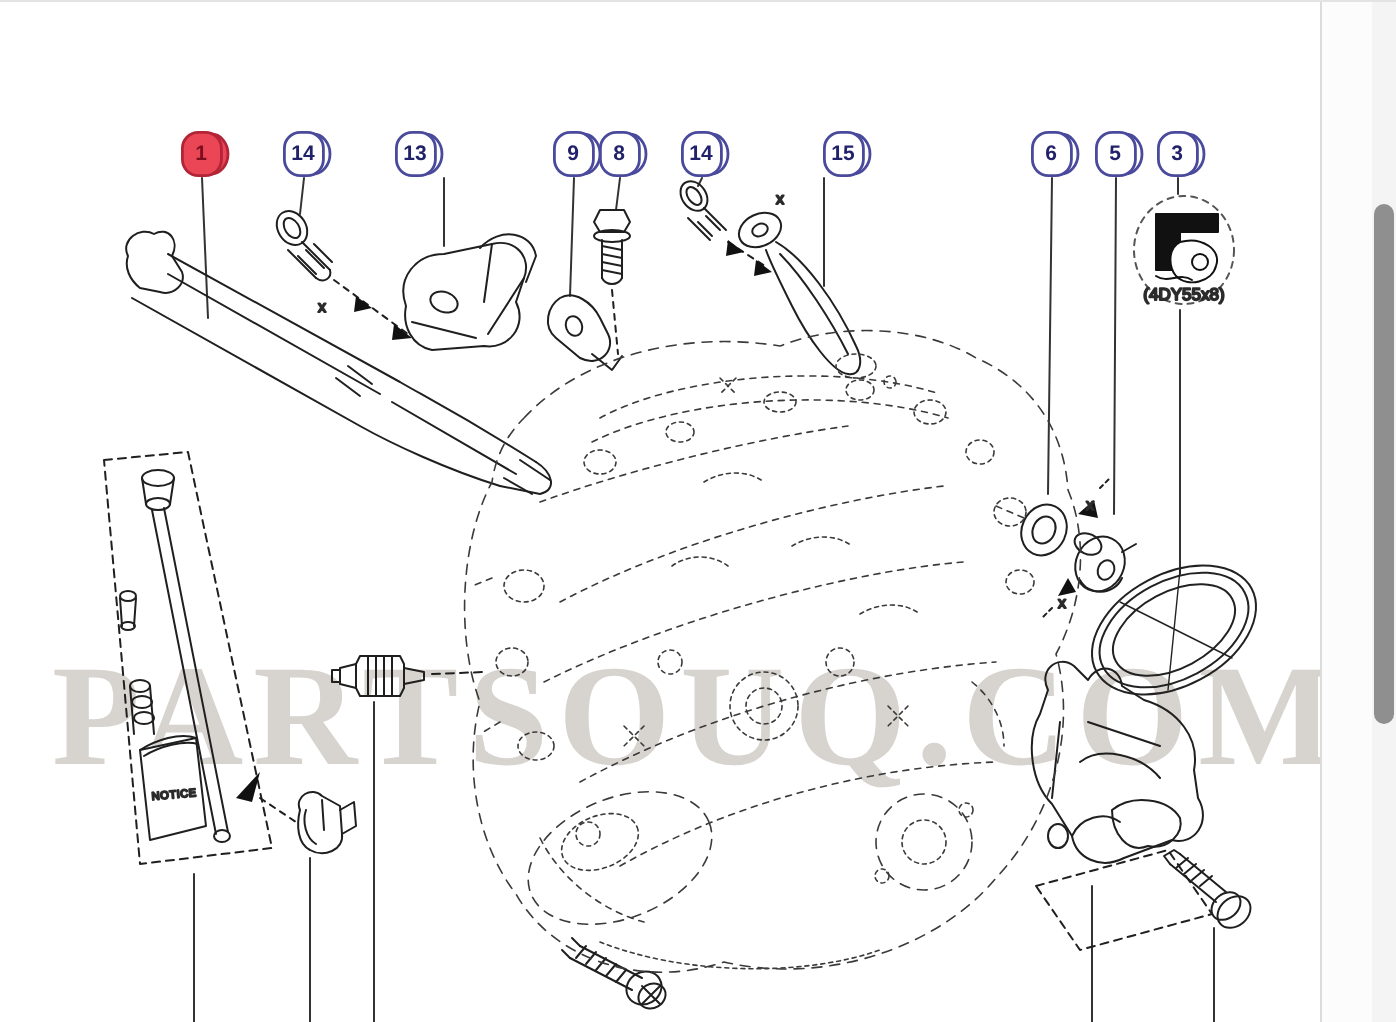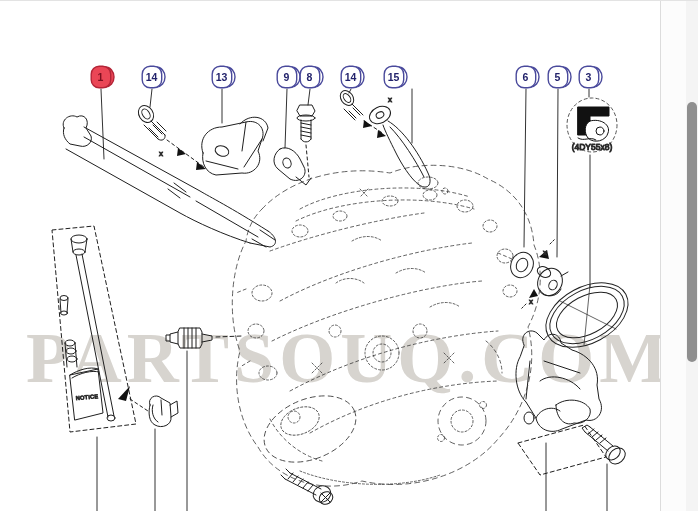--- a/index.html
+++ b/index.html
@@ -268,21 +268,21 @@
         </svg>
         <span class="num">1</span>
       </div>
       <div class="badge" style="left: 141px;">
         <svg width="26" height="24" viewBox="0 0 26 24">
           <ellipse cx="15.5" cy="12" rx="8.5" ry="10" fill="#ffffff" stroke="#4a4a9c" stroke-width="1.4"></ellipse>
           <rect x="1.2" y="1.2" width="19.5" height="21.6" rx="8" fill="#ffffff" stroke="#4a4a9c" stroke-width="1.4"></rect>
         </svg>
         <span class="num">14</span>
       </div>
-      <div class="badge" style="left: 211px;">
+      <div class="badge" style="left: 197px;">
         <svg width="26" height="24" viewBox="0 0 26 24">
           <ellipse cx="15.5" cy="12" rx="8.5" ry="10" fill="#ffffff" stroke="#4a4a9c" stroke-width="1.4"></ellipse>
           <rect x="1.2" y="1.2" width="19.5" height="21.6" rx="8" fill="#ffffff" stroke="#4a4a9c" stroke-width="1.4"></rect>
         </svg>
         <span class="num">13</span>
       </div>
       <div class="badge" style="left: 276px;">
         <svg width="26" height="24" viewBox="0 0 26 24">
           <ellipse cx="15.5" cy="12" rx="8.5" ry="10" fill="#ffffff" stroke="#4a4a9c" stroke-width="1.4"></ellipse>
           <rect x="1.2" y="1.2" width="19.5" height="21.6" rx="8" fill="#ffffff" stroke="#4a4a9c" stroke-width="1.4"></rect>
@@ -296,21 +296,21 @@
         </svg>
         <span class="num">8</span>
       </div>
       <div class="badge" style="left: 340px;">
         <svg width="26" height="24" viewBox="0 0 26 24">
           <ellipse cx="15.5" cy="12" rx="8.5" ry="10" fill="#ffffff" stroke="#4a4a9c" stroke-width="1.4"></ellipse>
           <rect x="1.2" y="1.2" width="19.5" height="21.6" rx="8" fill="#ffffff" stroke="#4a4a9c" stroke-width="1.4"></rect>
         </svg>
         <span class="num">14</span>
       </div>
-      <div class="badge" style="left: 383px;">
+      <div class="badge" style="left: 411px;">
         <svg width="26" height="24" viewBox="0 0 26 24">
           <ellipse cx="15.5" cy="12" rx="8.5" ry="10" fill="#ffffff" stroke="#4a4a9c" stroke-width="1.4"></ellipse>
           <rect x="1.2" y="1.2" width="19.5" height="21.6" rx="8" fill="#ffffff" stroke="#4a4a9c" stroke-width="1.4"></rect>
         </svg>
         <span class="num">15</span>
       </div>
       <div class="badge" style="left: 515px;">
         <svg width="26" height="24" viewBox="0 0 26 24">
           <ellipse cx="15.5" cy="12" rx="8.5" ry="10" fill="#ffffff" stroke="#4a4a9c" stroke-width="1.4"></ellipse>
           <rect x="1.2" y="1.2" width="19.5" height="21.6" rx="8" fill="#ffffff" stroke="#4a4a9c" stroke-width="1.4"></rect>

